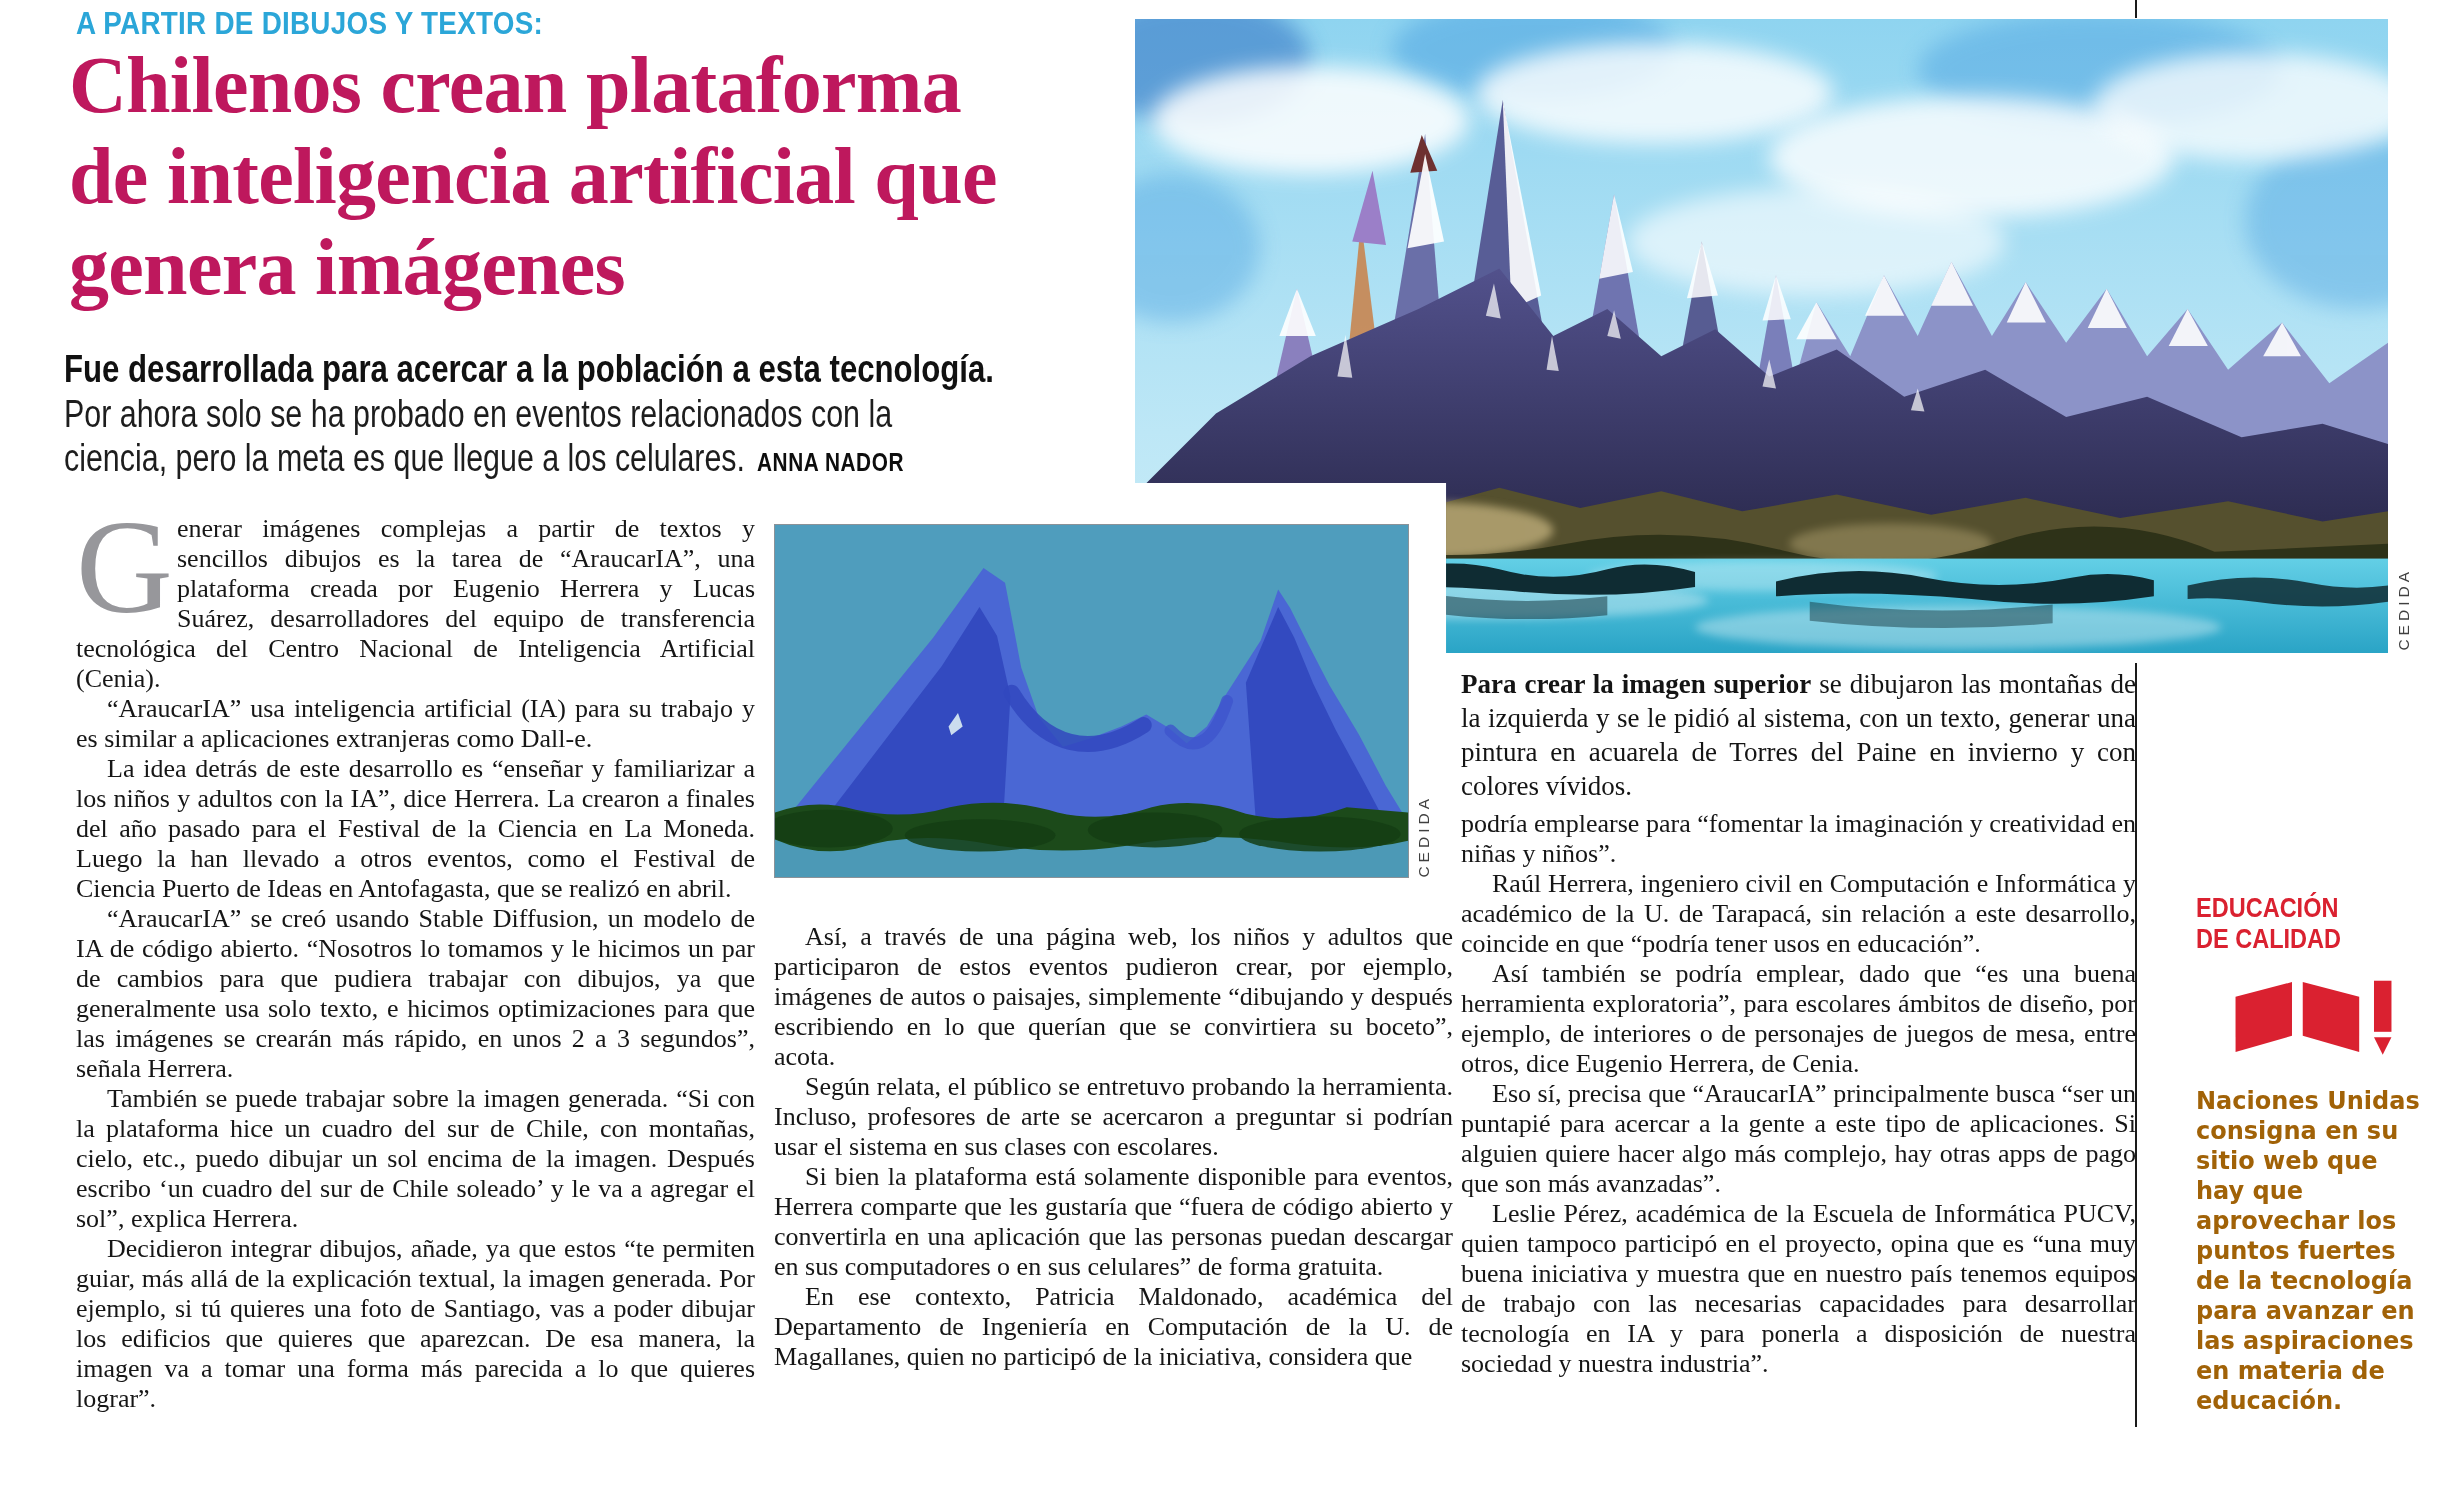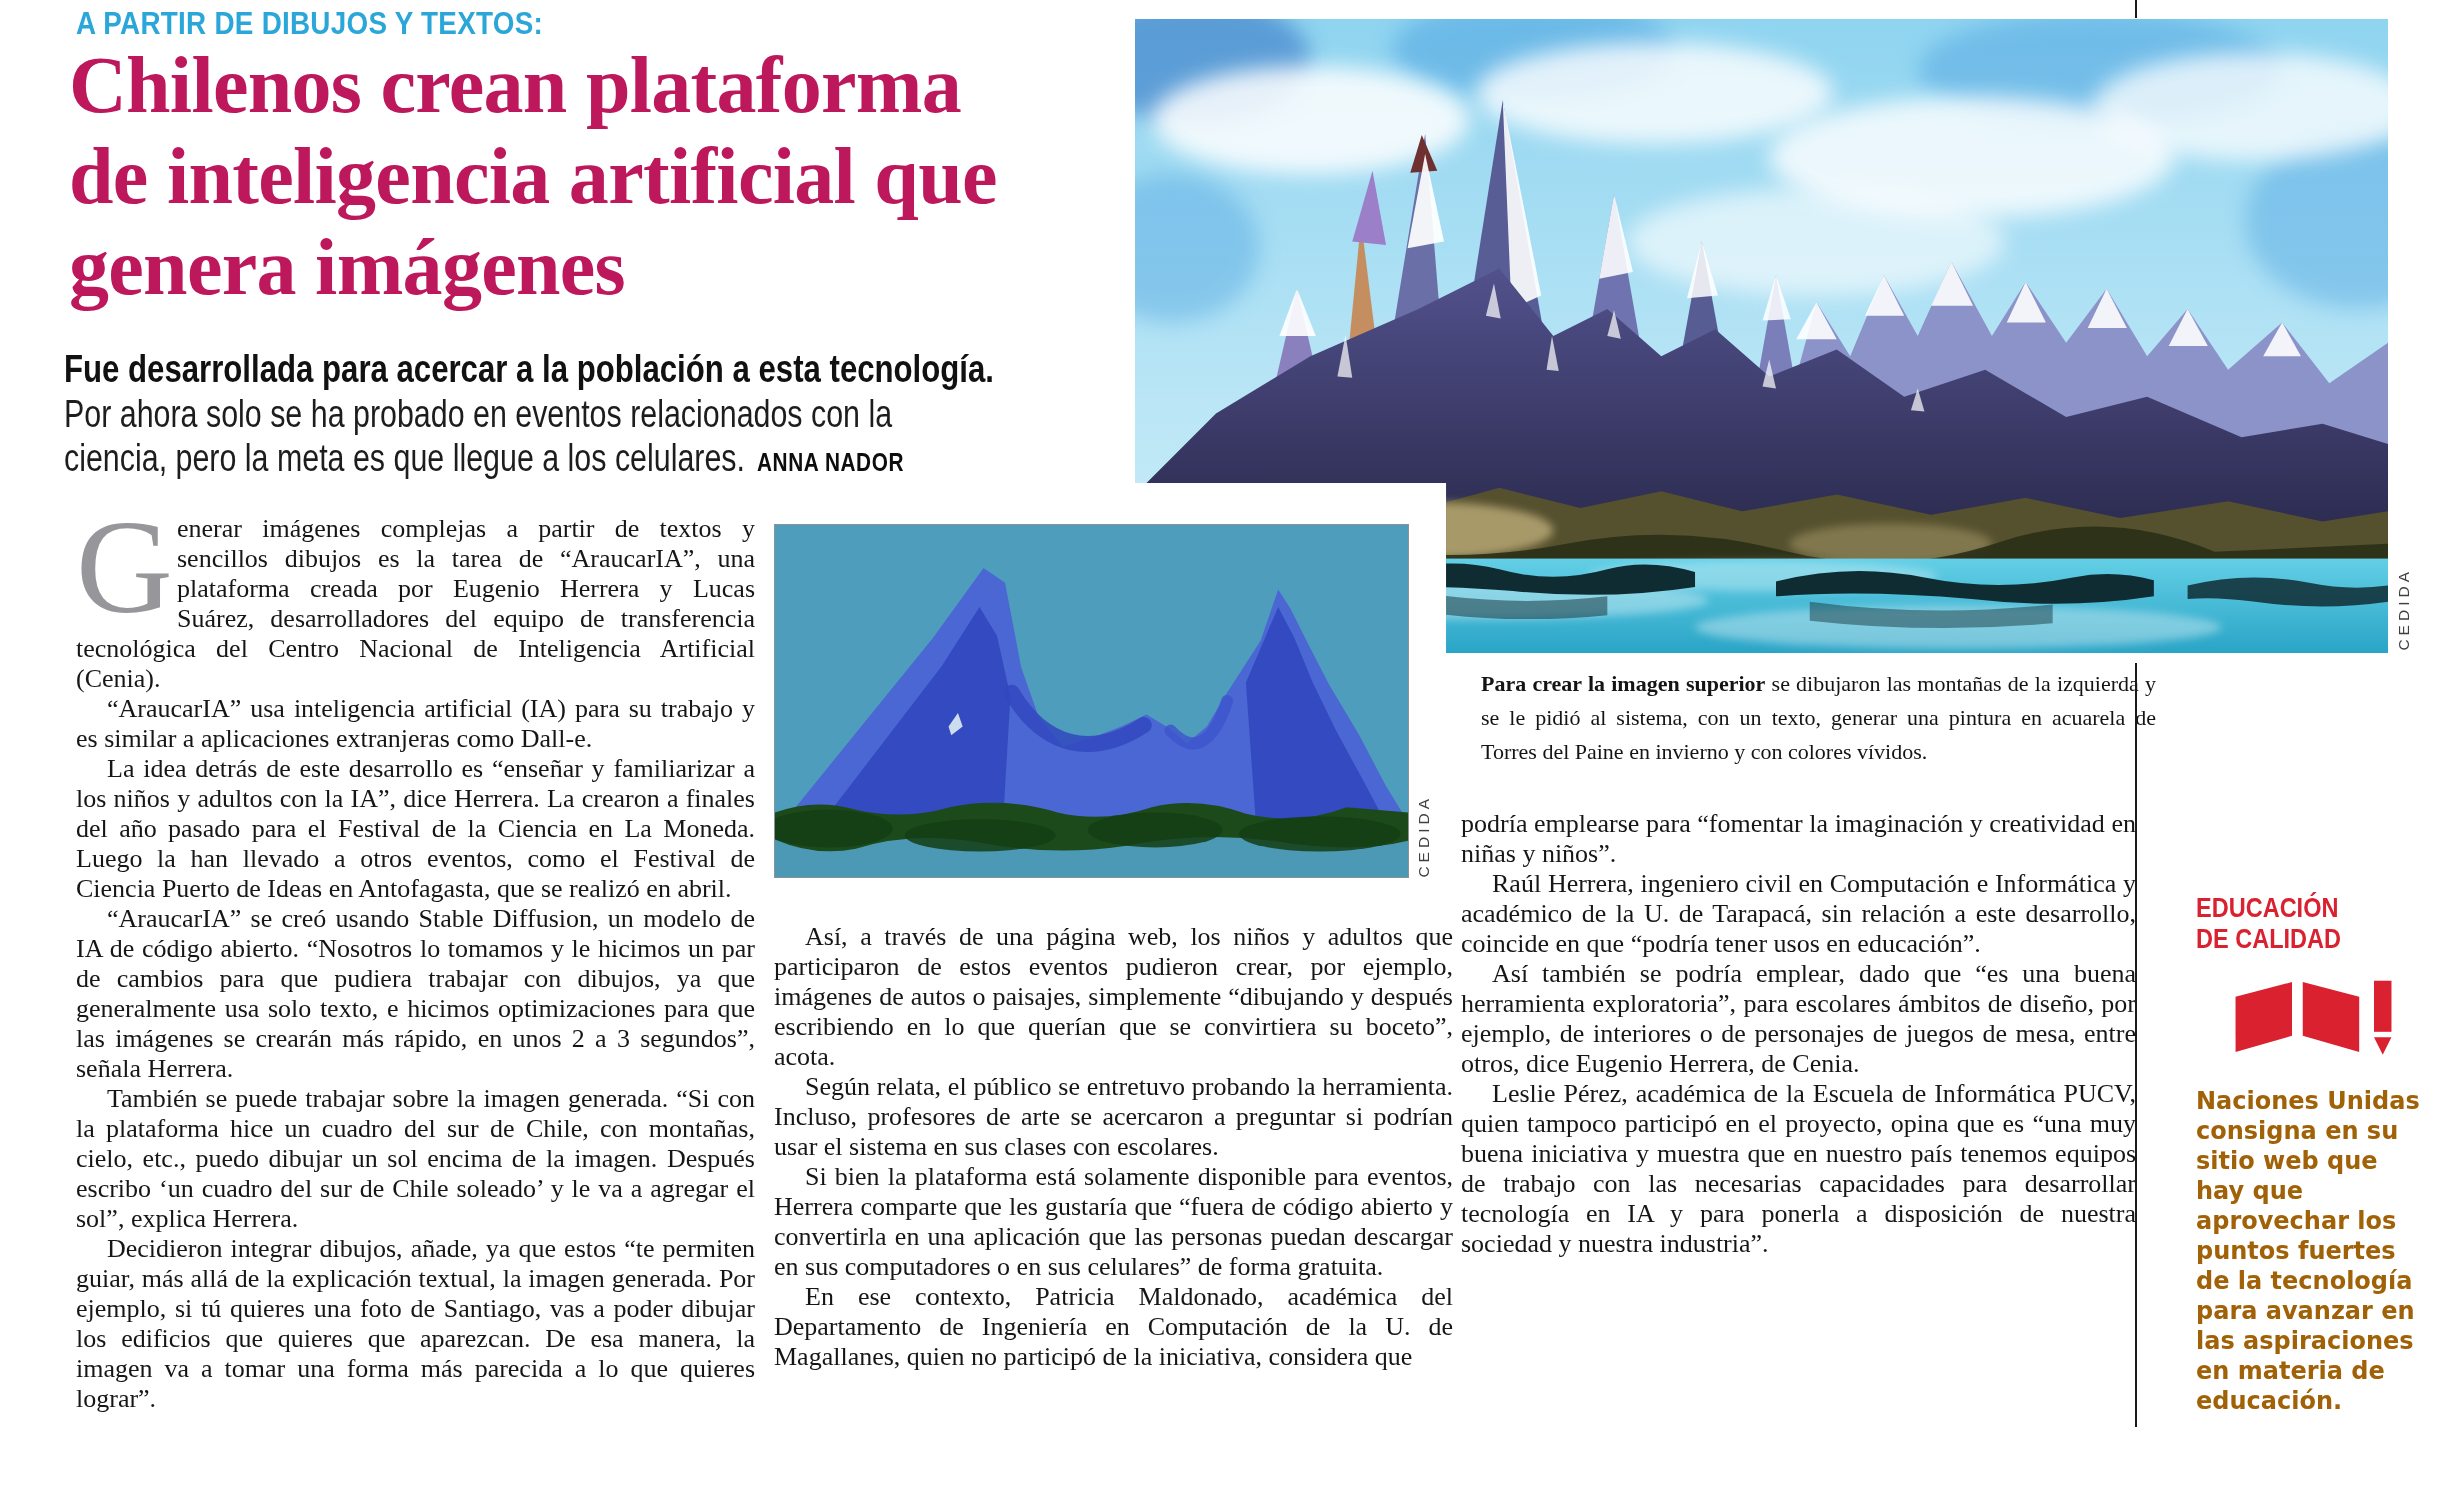--- a/index.html
+++ b/index.html
@@ -33,22 +33,22 @@
   .bodycol p { text-indent:31px; }
   .bodycol p.noindent { text-indent:0; }
   .col1 { left:76px; top:514px; width:679px; }
   .col2text { left:774px; top:922px; width:679px; }
   .col3text { left:1461px; top:809px; width:675px; }
 
   .dropcap { float:left; font-size:134px; line-height:101px; height:96px; width:101px;
              color:#97979b; text-align:left; padding-top:2.7px; }
 
   
-  .caption { left:1461px; top:667px; width:675px; font-size:22px; line-height:34px;
-             text-align:justify; color:#141414;margin-left:20px; }
+  .caption { left:1461px; top:667px; width:675px; font-size:27px; line-height:34px;
+             text-align:justify; color:#141414; }
   .caption .cap-lead { font-weight:700; }
 
   
   .drawing { left:774px; top:524px; width:635px; height:354px; border:1.3px solid #8b9298;
              background:#4f9dbd; }
   .drawing svg, .photo svg { display:block; width:100%; height:100%; }
   .photo { left:1135px; top:19px; width:1253px; height:634px; }
 
   .credit { font-family:"Liberation Sans",sans-serif; font-size:15.5px; letter-spacing:4px;
             color:#3f3f3f; writing-mode:vertical-rl; transform:rotate(180deg); white-space:nowrap; }
@@ -222,20 +222,21 @@
   <p>Así, a través de una página web, los niños y adultos que participaron de estos eventos pudieron crear, por ejemplo, imágenes de autos o paisajes, simplemente “dibujando y después escribiendo en lo que querían que se convirtiera su boceto”, acota.</p>
   <p>Según relata, el público se entretuvo probando la herramienta. Incluso, profesores de arte se acercaron a preguntar si podrían usar el sistema en sus clases con escolares.</p>
   <p>Si bien la plataforma está solamente disponible para eventos, Herrera comparte que les gustaría que “fuera de código abierto y convertirla en una aplicación que las personas puedan descargar en sus computadores o en sus celulares” de forma gratuita.</p>
   <p>En ese contexto, Patricia Maldonado, académica del Departamento de Ingeniería en Computación de la U. de Magallanes, quien no participó de la iniciativa, considera que</p>
 </div>
 
 <div class="abs bodycol col3text">
   <p class="noindent">podría emplearse para “fomentar la imaginación y creatividad en niñas y niños”.</p>
   <p>Raúl Herrera, ingeniero civil en Computación e Informática y académico de la U. de Tarapacá, sin relación a este desarrollo, coincide en que “podría tener usos en educación”.</p>
   <p>Así también se podría emplear, dado que “es una buena herramienta exploratoria”, para escolares ámbitos de diseño, por ejemplo, de interiores o de personajes de juegos de mesa, entre otros, dice Eugenio Herrera, de Cenia.</p>
+  <p>Eso sí, precisa que “AraucarIA” principalmente busca “ser un puntapié para acercar a la gente a este tipo de aplicaciones. Si alguien quiere hacer algo más complejo, hay otras apps de pago que son más avanzadas”.</p>
   <p>Leslie Pérez, académica de la Escuela de Informática PUCV, quien tampoco participó en el proyecto, opina que es “una muy buena iniciativa y muestra que en nuestro país tenemos equipos de trabajo con las necesarias capacidades para desarrollar tecnología en IA y para ponerla a disposición de nuestra sociedad y nuestra industria”.</p>
 </div>
 
 <div class="abs rule-top"></div>
 <div class="abs rule-v"></div>
 
 <aside class="abs sidebar">
   <div class="sdg-tag">EDUCACIÓN</div>
   <div class="sdg-tag">DE CALIDAD</div>
   <svg class="sdg-icon" viewBox="0 0 248 122">

